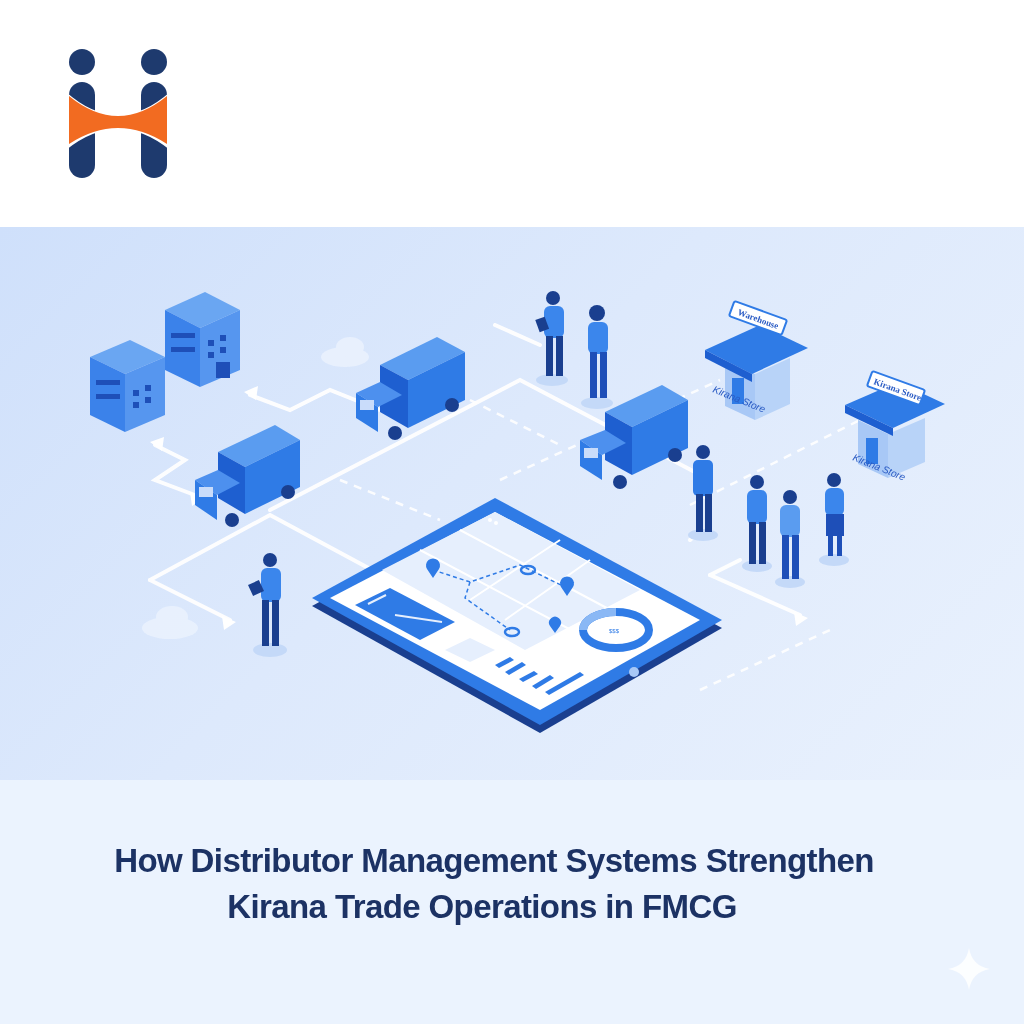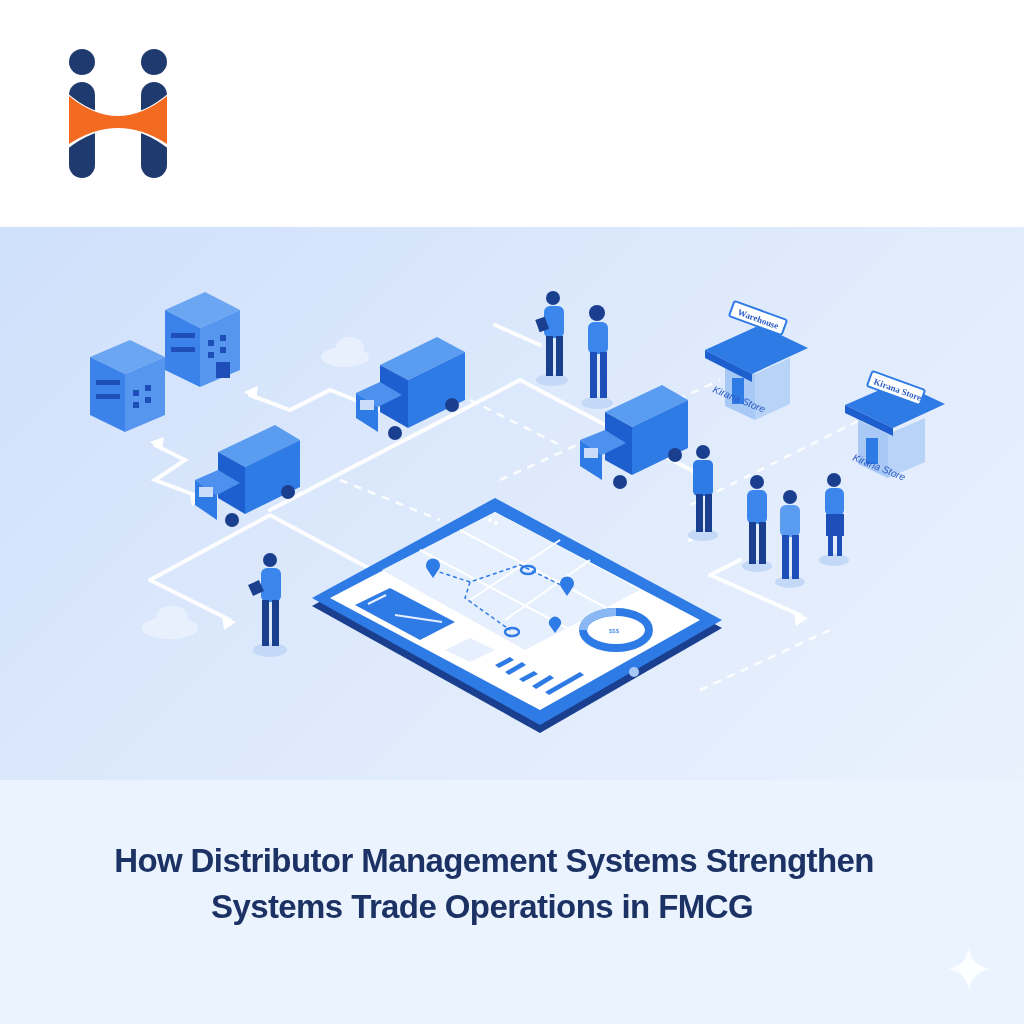--- a/index.html
+++ b/index.html
@@ -239,18 +239,18 @@
       <circle cx="490" cy="520" r="2" fill="#ffffff"></circle>
         <circle cx="496" cy="523" r="2" fill="#ffffff"></circle>
     </g>
   </svg>
 </div>
 
 <div class="bottom"></div>
 
 <h1 class="headline" style="margin:0;">
   <span class="l1">How Distributor Management Systems Strengthen</span>
-  <span class="l2">Systems Trade Operations in FMCG</span>
+  <span class="l2">Kirana Trade Operations in FMCG</span>
 </h1>
 
 <svg class="sparkle" viewBox="0 0 46 46">
   <path d="M23 2 Q26 20 44 23 Q26 26 23 44 Q20 26 2 23 Q20 20 23 2 Z" fill="#ffffff" opacity="0.85"></path>
 </svg>
 
 </body></html>

